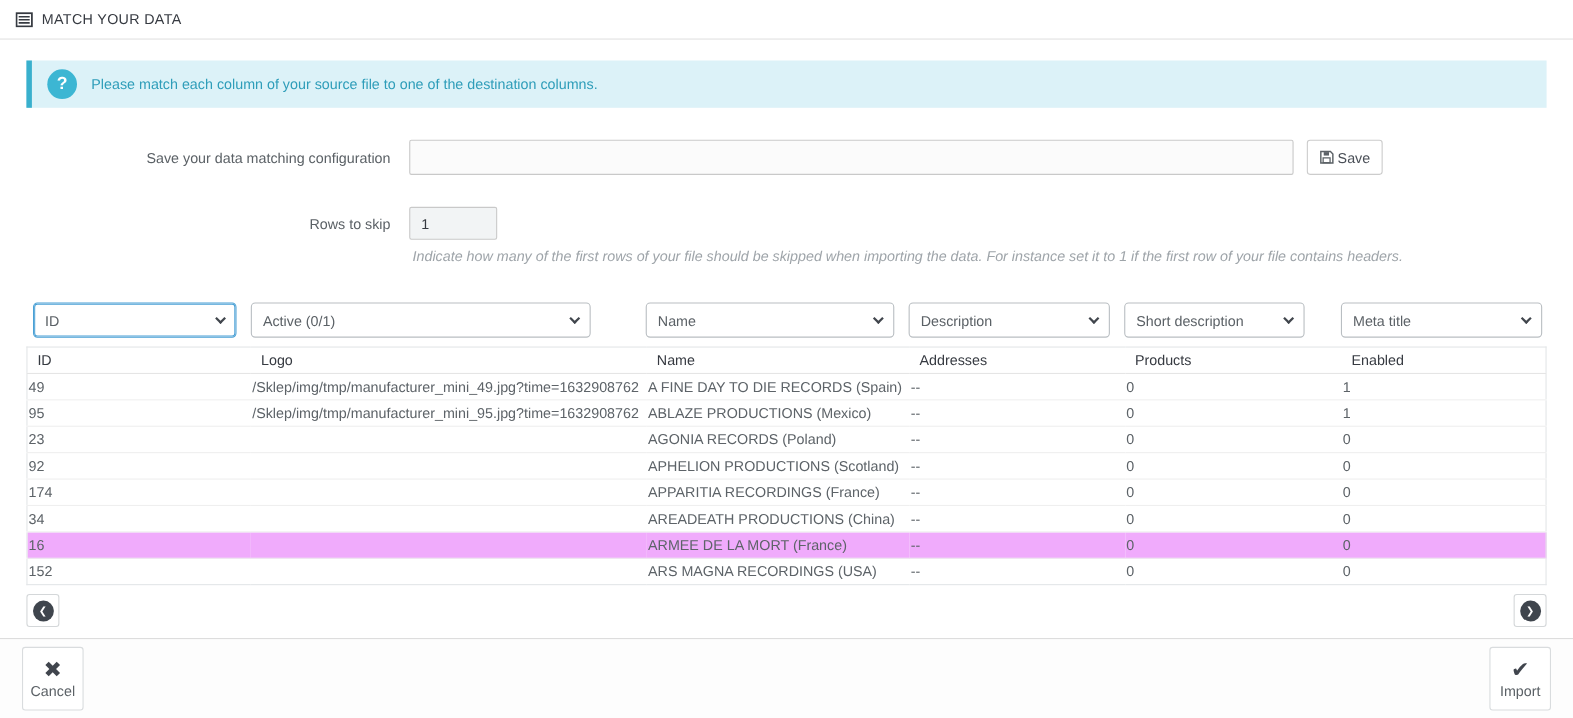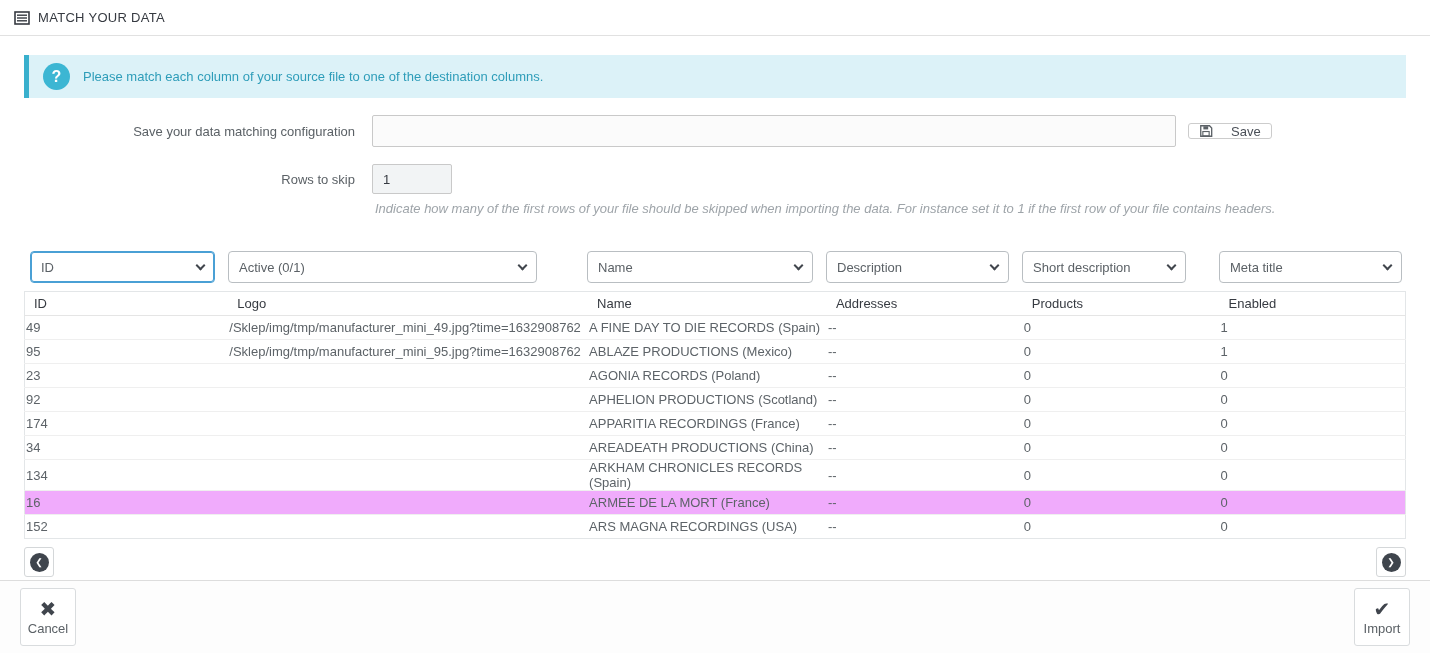--- a/index.html
+++ b/index.html
@@ -21,31 +21,31 @@
     margin-top:19px; min-height:42px;
     background:#dcf2f8; border-left:5px solid #39b0cd;
     display:flex; align-items:center; gap:13px; padding:8px 14px;
     color:#2e9db9;
   }
   .q-icon {
     width:27px; height:27px; border-radius:50%; background:#3cb6d3;
     color:#ffffff; font-weight:bold; font-size:16px;
     display:flex; align-items:center; justify-content:center; flex:0 0 27px;
   }
-  .form-row { display:flex; align-items:center; margin-top:17px; }
+  .form-row { display:flex; align-items:center; margin-top:29px; }
   .form-label { width:340px; text-align:right; padding-right:9px; color:#5b6166; }
   .cfg-input {
     margin-left:8px; width:804px; height:32px;
     border:1px solid #c9c9c9; border-radius:2px; background:#fbfbfb;
     padding:0 10px; font:inherit; color:#363a41;
   }
   .save-btn {
-    margin-left:12px; height:16px; padding:0 10px;
+    margin-left:12px; height:32px; padding:0 10px;
     background:#ffffff; border:1px solid #cccccc; border-radius:3px;
-    display:flex; align-items:center; gap:18px; color:#4a4f57; font:inherit; cursor:pointer;
+    display:flex; align-items:center; gap:3px; color:#4a4f57; font:inherit; cursor:pointer;
   }
   .skip-input {
     margin-left:8px; width:80px; height:30px;
     border:1px solid #c9c9c9; border-radius:2px; background:#f2f4f5;
     padding:0 10px; font:inherit; color:#363a41;
   }
   .help-text { margin-left:351px; margin-top:7px; font-style:italic; color:#9ea4a9; }
   
   .matcher-row { position:relative; height:32px; margin-top:35px; }
   .sel-wrap { position:absolute; top:0; height:32px; }
@@ -209,28 +209,20 @@
           <td>0</td>
         </tr>
         <tr>
           <td>34</td>
           <td></td>
           <td>AREADEATH PRODUCTIONS (China)</td>
           <td>--</td>
           <td>0</td>
           <td>0</td>
         </tr>
-        <tr>
-          <td>134</td>
-          <td></td>
-          <td>ARKHAM CHRONICLES RECORDS (Spain)</td>
-          <td>--</td>
-          <td>0</td>
-          <td>0</td>
-        </tr>
         <tr class="highlight">
           <td>16</td>
           <td></td>
           <td>ARMEE DE LA MORT (France)</td>
           <td>--</td>
           <td>0</td>
           <td>0</td>
         </tr>
         <tr>
           <td>152</td>

